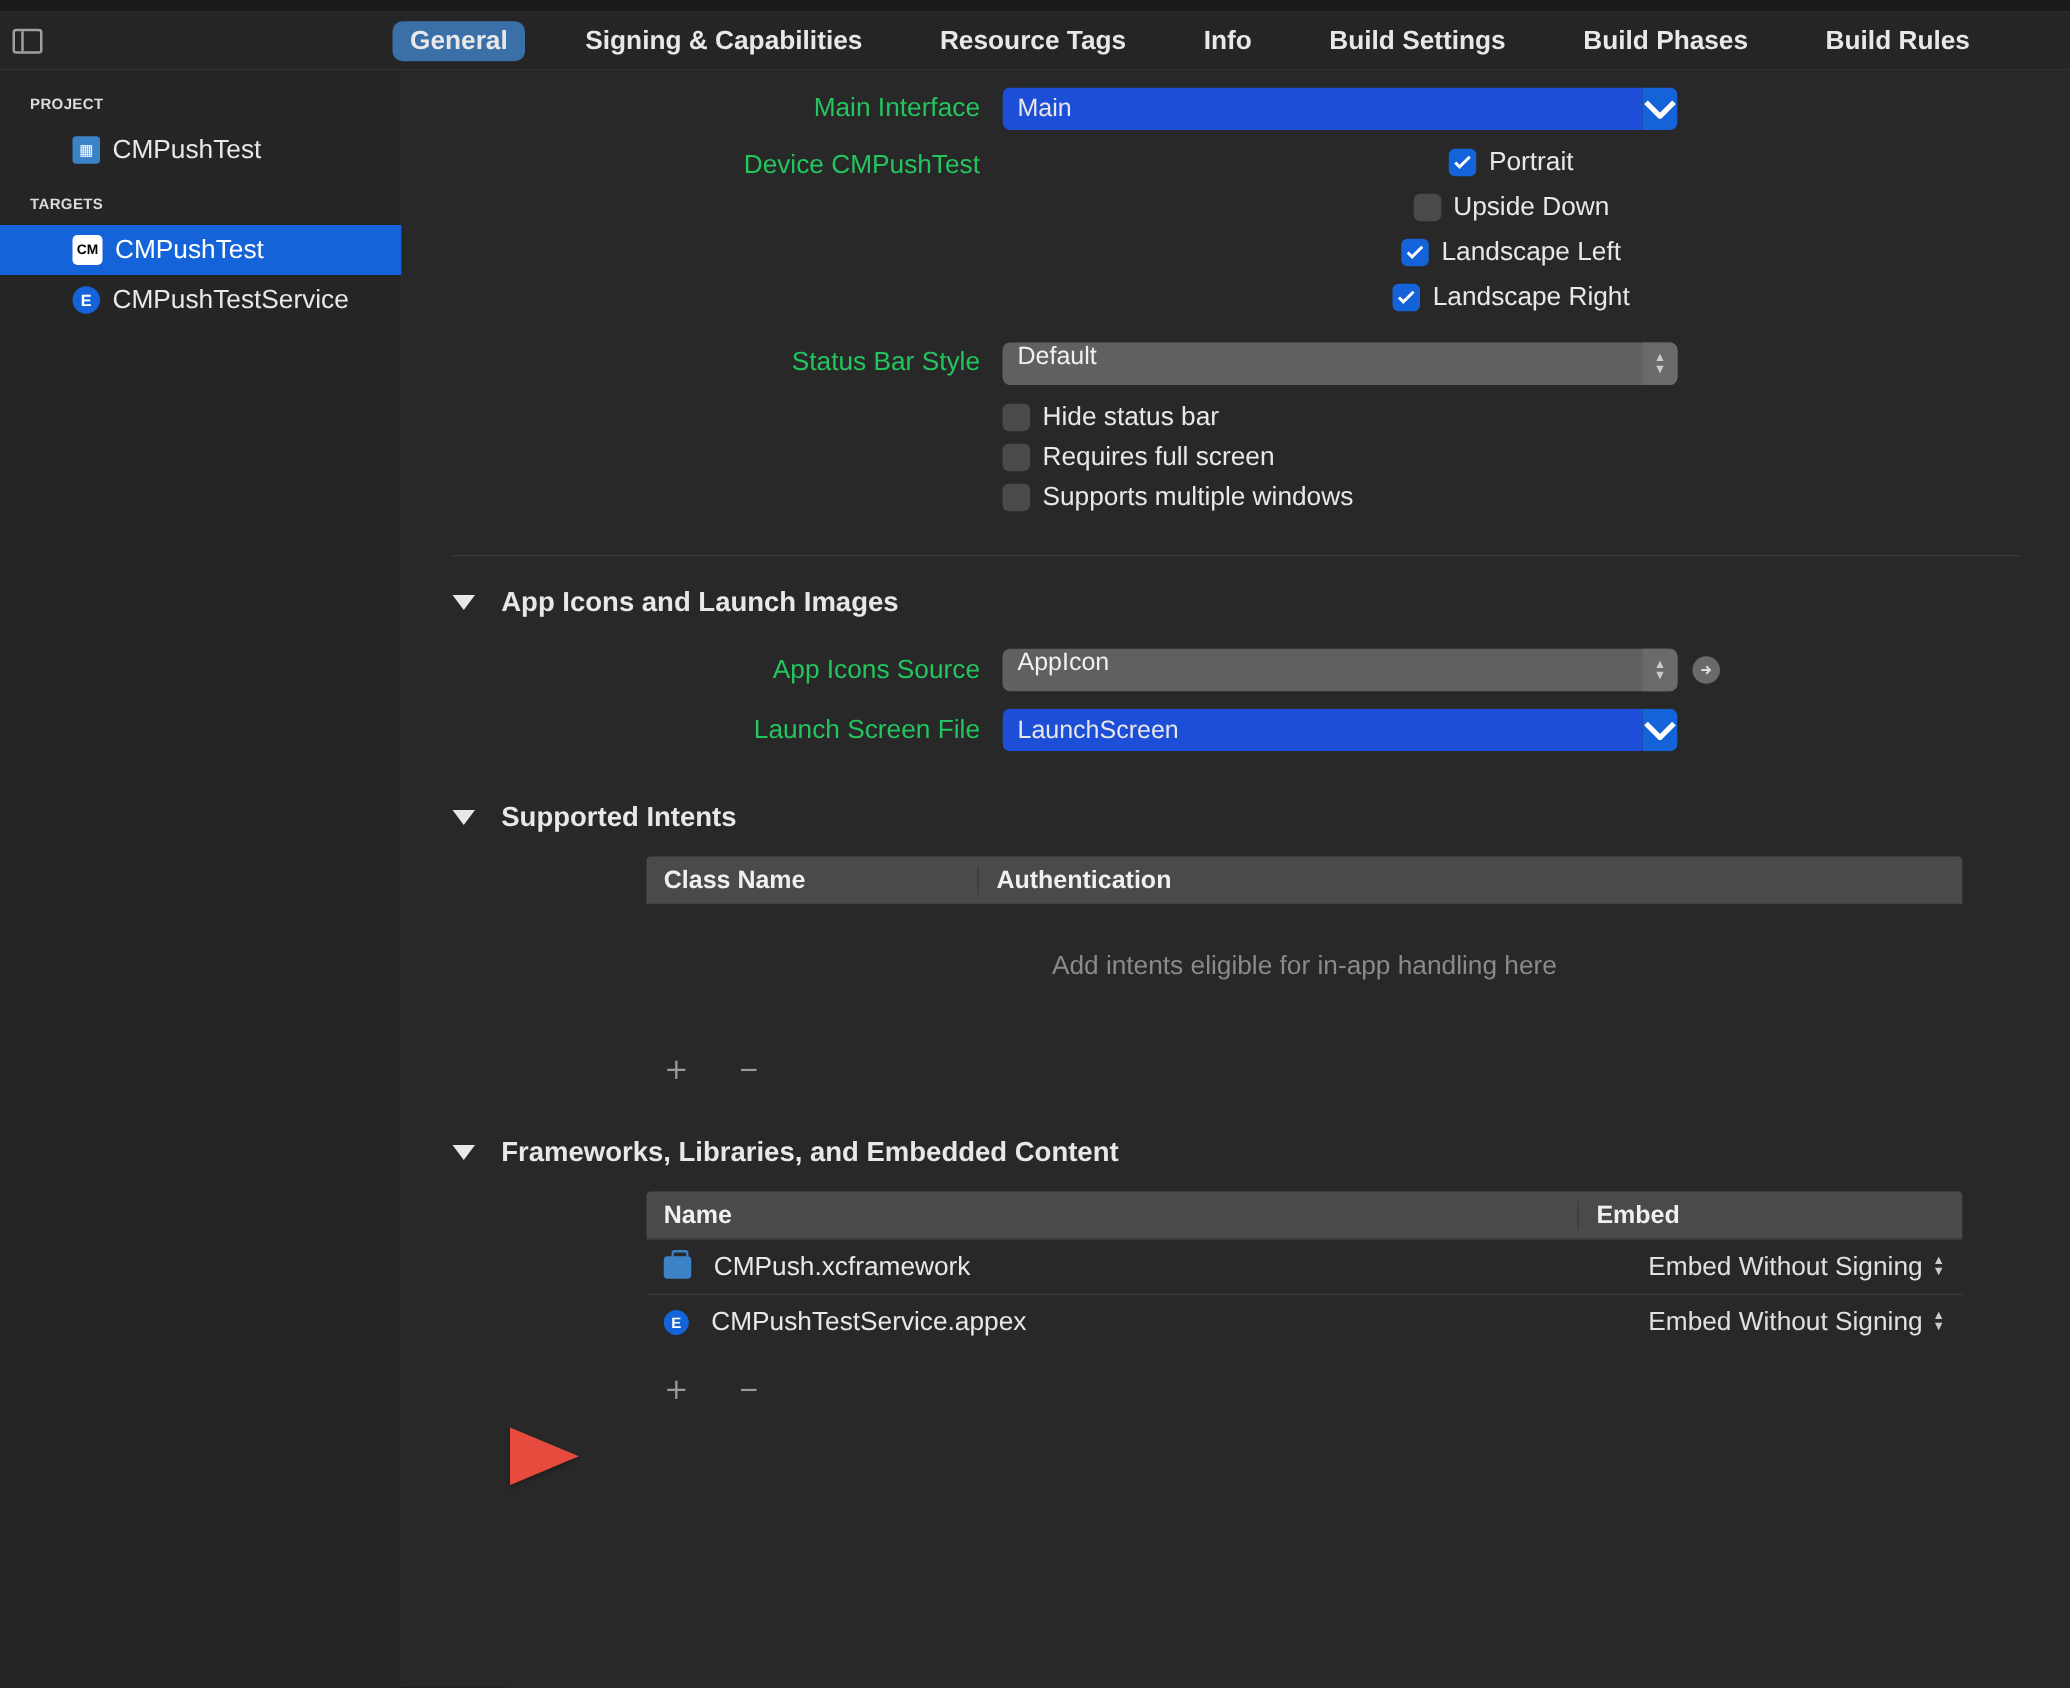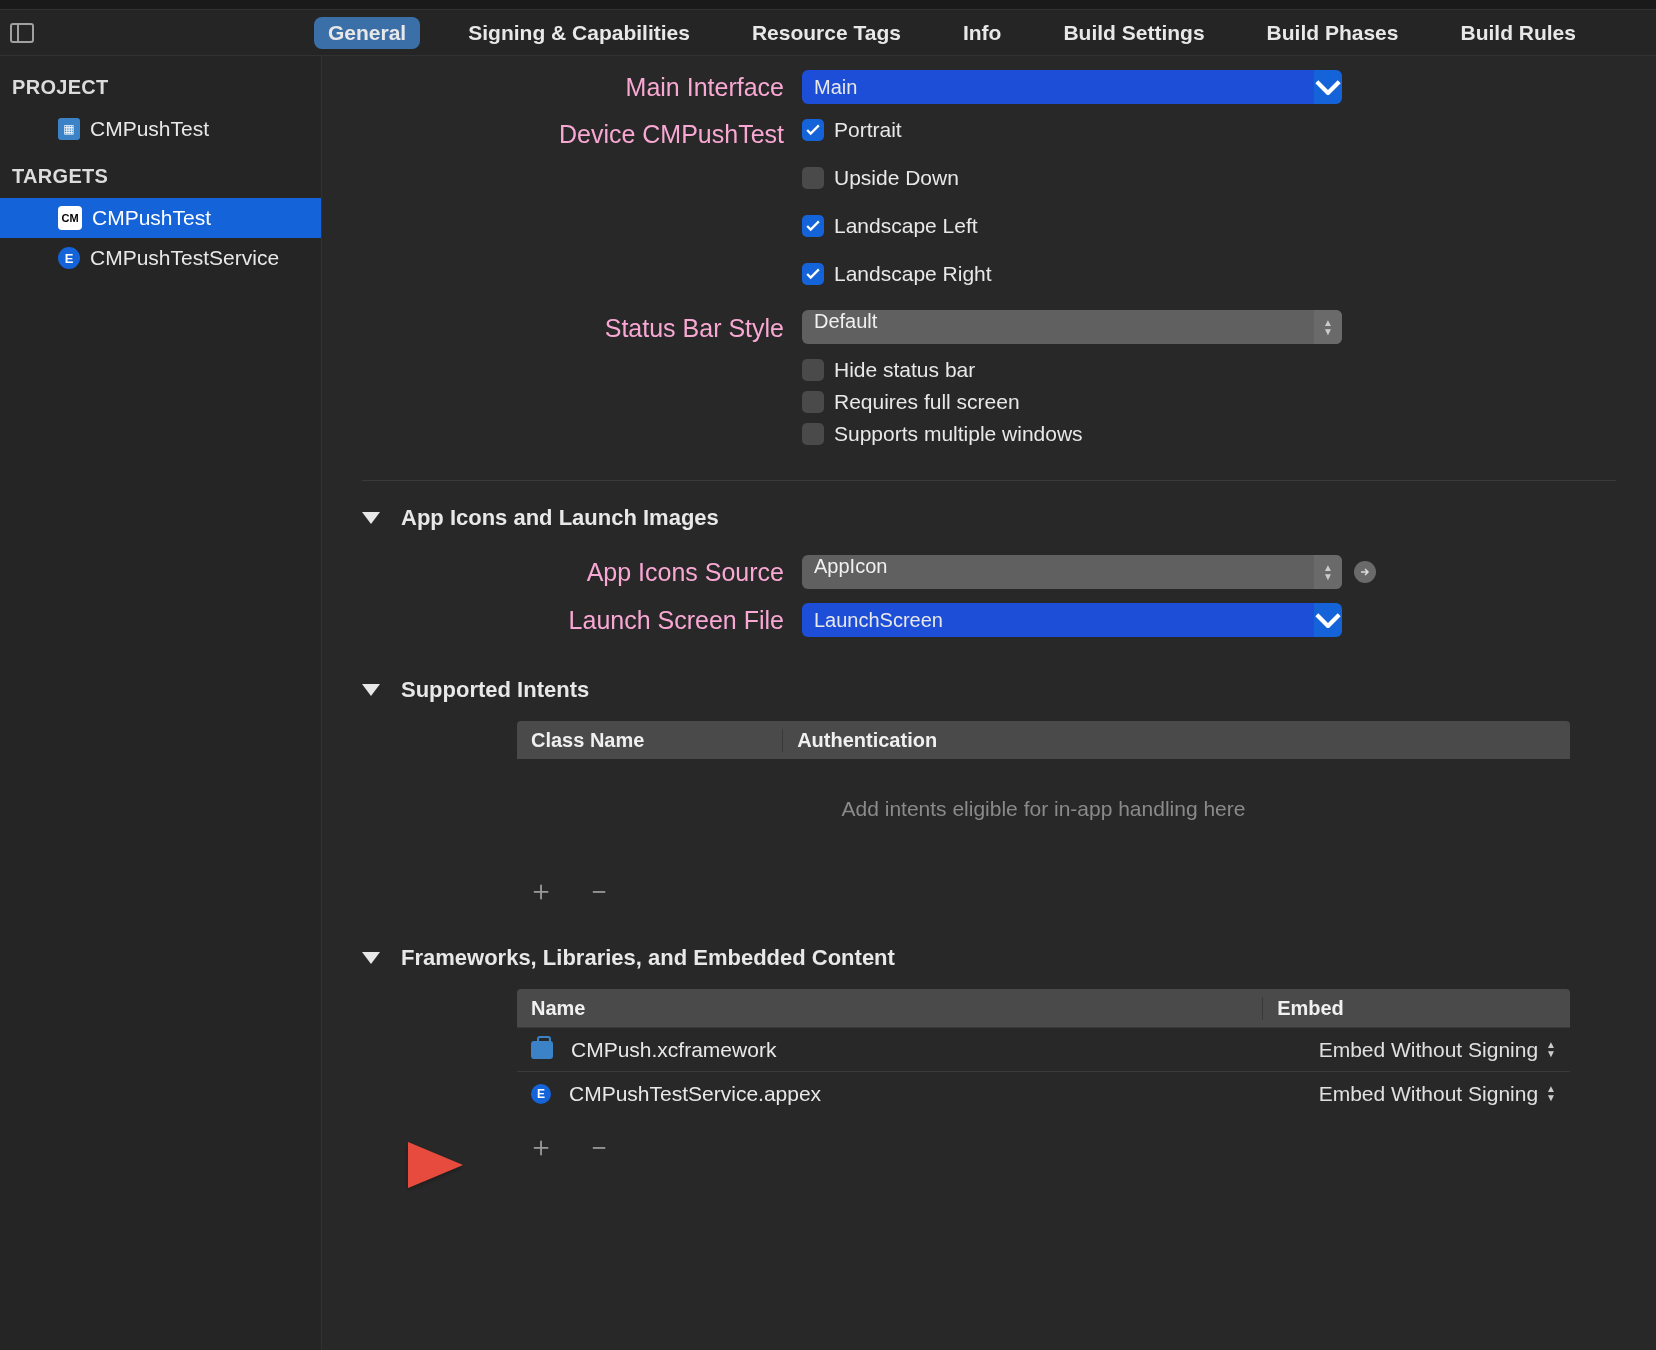--- a/index.html
+++ b/index.html
@@ -7,29 +7,29 @@
   .root { display: flex; flex-direction: column; width: 100%; height: 100%; }
   .top-border { height: 10px; background: #1a1a1a; border-bottom: 1px solid #323232; }
   .toolbar { display: flex; align-items: center; height: 46px; border-bottom: 1px solid #323232; background: #252525; }
   .panel-toggle { width: 24px; height: 20px; margin-left: 10px; border: 2px solid #a0a0a0; border-radius: 3px; position: relative; cursor: pointer; }
   .panel-toggle::before { content: ""; position: absolute; left: 5px; top: 0; bottom: 0; width: 2px; background: #a0a0a0; }
   .tabs { display: flex; gap: 34px; margin-left: 280px; }
   .tab { font-size: 21px; font-weight: 600; color: #e8e8e8; padding: 4px 14px; border-radius: 8px; cursor: pointer; white-space: nowrap; }
   .tab.active { background: #3b6fa8; }
   .body { display: flex; flex: 1; min-height: 0; }
   .sidebar { width: 322px; border-right: 1px solid #323232; background: #252525; padding-top: 14px; }
-  .side-head { font-size: 20px; font-weight: 700; color: #dcdcdc; padding: 6px 24px 10px 12px; letter-spacing: .3px; }
+  .side-head { font-size: 12px; font-weight: 700; color: #dcdcdc; padding: 6px 24px 10px 24px; letter-spacing: .3px; }
   .side-item { display: flex; align-items: center; gap: 10px; font-size: 21px; font-weight: 500; padding: 8px 24px 8px 58px; color: #e8e8e8; cursor: pointer; }
   .side-item.selected { background: #1463d9; color: #fff; }
   .icon-project { width: 22px; height: 22px; background: #3b82c7; border-radius: 3px; display:flex;align-items:center;justify-content:center;font-size:12px;color:#fff;}
   .icon-app { width: 24px; height: 24px; background: #fff; border-radius: 4px; display:flex;align-items:center;justify-content:center;color:#000;font-size:11px;font-weight:700;}
   .icon-ext { width: 22px; height: 22px; background: #1463d9; border-radius: 50%; display:flex;align-items:center;justify-content:center;color:#fff;font-size:13px;font-weight:700;}
   .content { flex: 1; overflow-y: auto; background: #282828; padding: 0 40px 60px 40px; }
   .form-row { display: flex; align-items: center; margin-top: 14px; }
-  .form-row .label { width: 440px; text-align: right; padding-right: 18px; font-size: 25px; font-weight: 500; color: #f9a8d4; }
+  .form-row .label { width: 440px; text-align: right; padding-right: 18px; font-size: 21px; font-weight: 500; color: #22c55e; }
   .form-row .field { flex: 1; display:flex; align-items:center; gap:12px;}
   .combo { display: flex; width: 540px; height: 34px; border-radius: 6px; overflow: hidden; }
   .combo .combo-text { flex: 1; background: #1d4ed8; color: #e8e8e8; display: flex; align-items: center; padding: 0 12px; font-size: 20px; }
   .combo .combo-arrow { width: 28px; background: #1463d9; display:flex;align-items:center;justify-content:center; }
   .popup { display:flex; width:540px; height:34px; background:#606060; border-radius:6px; align-items:flex-start; }
   .popup .popup-text{flex:1;padding:0 12px;font-size:20px;color:#f0f0f0;}
   .popup .popup-step{width:28px;display:flex;flex-direction:column;align-items:center;justify-content:center;background:#6a6a6a;border-radius:0 6px 6px 0;height:100%;}
   .check-row{display:flex;align-items:center;gap:10px;margin-top:8px;}
   .chk{width:22px;height:22px;border-radius:5px;background:#4a4a4a;display:flex;align-items:center;justify-content:center;cursor:pointer;}
   .chk.on{background:#1463d9;}
@@ -106,21 +106,21 @@
                 <svg viewBox="0 0 10 6">
                   <path d="M1 1l4 4 4-4" stroke="#fff" stroke-width="1.5" fill="none"></path>
                 </svg>
               </div>
           </div>
         </div>
       </div>
 
       <div class="form-row" style="align-items:flex-start;">
         <div class="label" style="padding-top:2px;">Device CMPushTest</div>
-        <div class="field" style="flex-direction:column;align-items:flex-start;gap:16px;">
+        <div class="field" style="flex-direction:column;align-items:center;gap:4px;">
           <div class="check-row" style="margin-top:0;">
             <div class="chk on">
                 <svg viewBox="0 0 12 10">
                   <path d="M1 5l3 3 7-7" stroke="#fff" stroke-width="2" fill="none"></path>
                 </svg>
               </div>
             <span class="chk-label">Portrait</span>
           </div>
           <div class="check-row">
             <div class="chk"></div>

